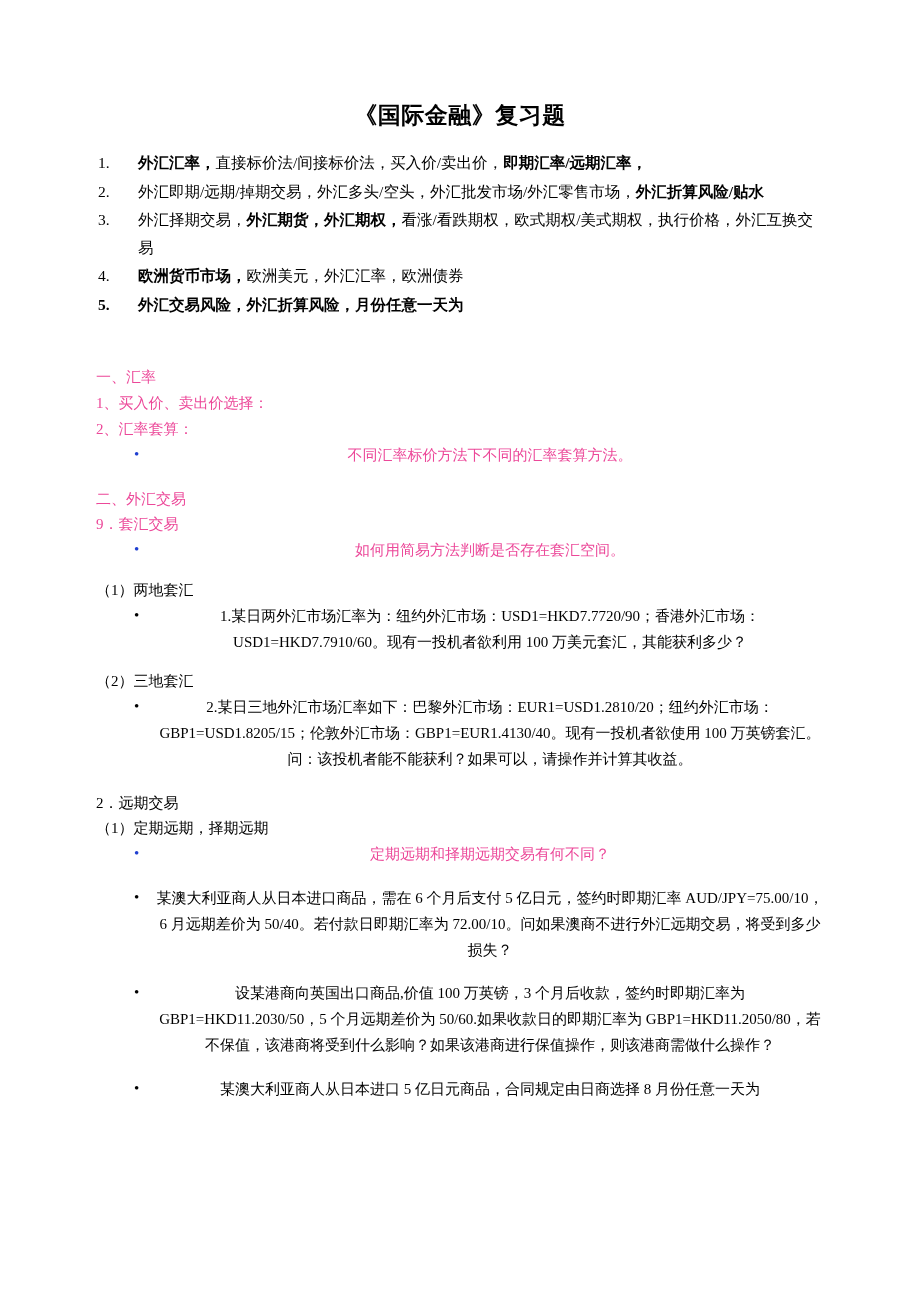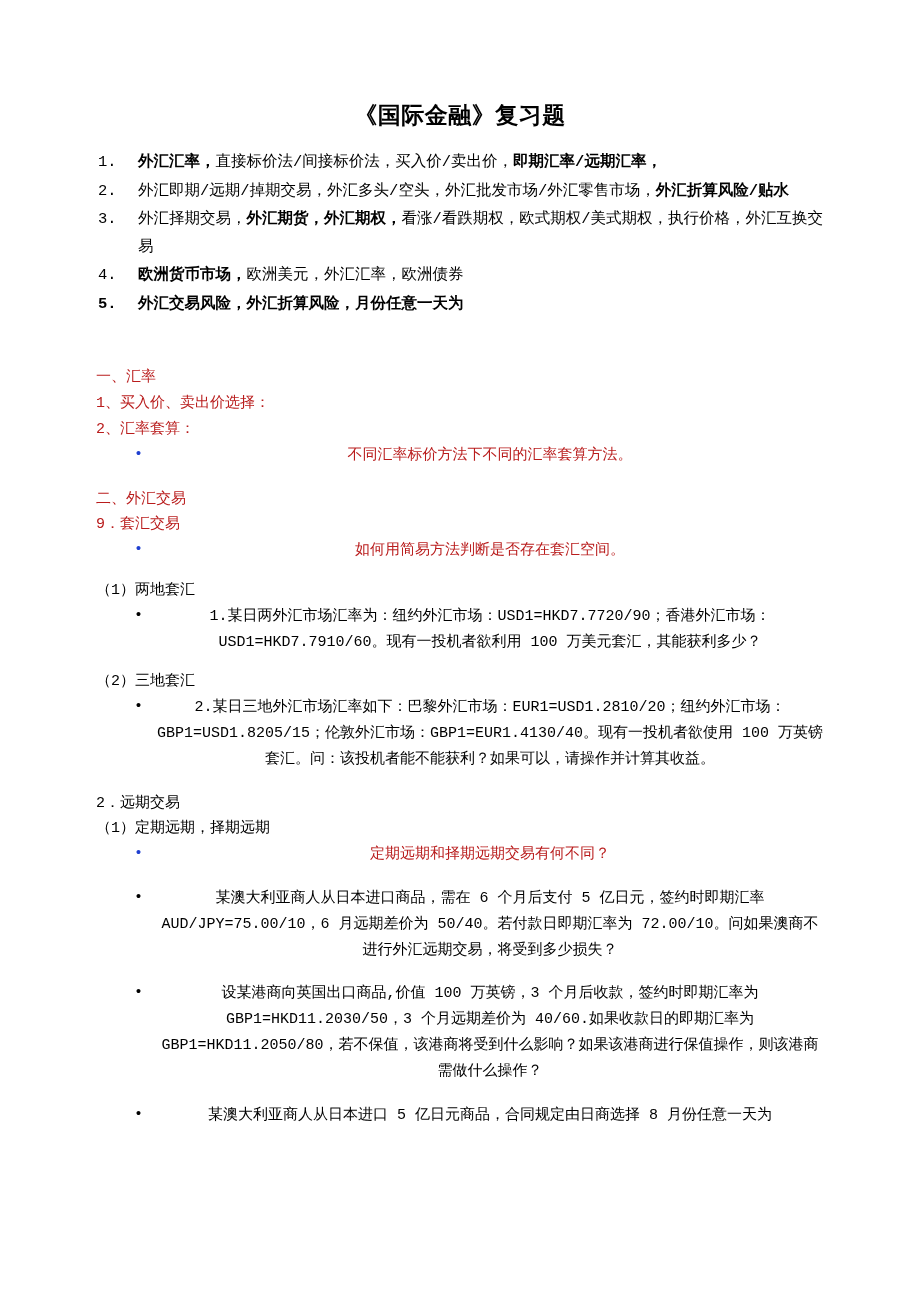--- a/index.html
+++ b/index.html
@@ -5,21 +5,21 @@
   html, body {
     margin: 0;
     padding: 0;
     background: #ffffff;
   }
   .page {
     width: 920px;
     height: 1302px;
     background: #ffffff;
     position: relative;
-    font-family: Liberation Mono, monospace;
+    font-family: Liberation Serif, serif;
     color: #000000;
     box-sizing: border-box;
     padding: 0 96px;
     overflow: hidden;
   }
   .doc-title {
     text-align: center;
     font-size: 23px;
     font-weight: bold;
     margin-top: 100px;
@@ -49,21 +49,21 @@
   .spacer-1 { height: 46px; }
 
   .sec {
     font-size: 15px;
     line-height: 1.72;
   }
   .sec .heading {
     margin: 0;
   }
   .blue {
-    color: #b91c1c;
+    color: #ec4899;
   }
   ul.bul {
     list-style: none;
     margin: 0;
     padding: 0;
     text-align: center;
   }
   ul.bul > li {
     position: relative;
     padding-left: 60px;
@@ -173,21 +173,21 @@
 
     <div class="gap-m"></div>
 
     <ul class="bul q-list">
       <li>某澳大利亚商人从日本进口商品，需在 6 个月后支付 5 亿日元，签约时即期汇率 AUD/JPY=75.00/10，6 月远期差价为 50/40。若付款日即期汇率为 72.00/10。问如果澳商不进行外汇远期交易，将受到多少损失？</li>
     </ul>
 
     <div class="gap-m"></div>
 
     <ul class="bul q-list">
-      <li>设某港商向英国出口商品,价值 100 万英镑，3 个月后收款，签约时即期汇率为 GBP1=HKD11.2030/50，3 个月远期差价为 40/60.如果收款日的即期汇率为 GBP1=HKD11.2050/80，若不保值，该港商将受到什么影响？如果该港商进行保值操作，则该港商需做什么操作？</li>
+      <li>设某港商向英国出口商品,价值 100 万英镑，3 个月后收款，签约时即期汇率为 GBP1=HKD11.2030/50，5 个月远期差价为 50/60.如果收款日的即期汇率为 GBP1=HKD11.2050/80，若不保值，该港商将受到什么影响？如果该港商进行保值操作，则该港商需做什么操作？</li>
     </ul>
 
     <div class="gap-m"></div>
 
     <ul class="bul q-list">
       <li>某澳大利亚商人从日本进口 5 亿日元商品，合同规定由日商选择 8 月份任意一天为</li>
     </ul>
   </div>
 
 </div>

